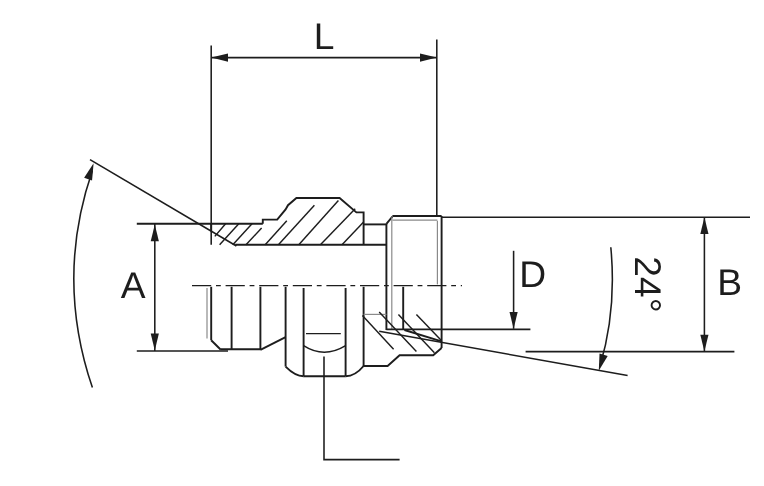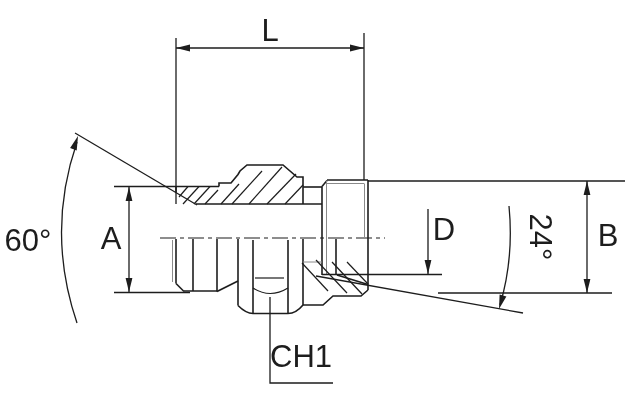--- a/index.html
+++ b/index.html
@@ -149,18 +149,16 @@
   </svg>
 
   <div class="dim-label" style="left:270px;top:30px;">L</div>
 
   <div class="dim-label" style="left:111px;top:238px;">A</div>
 
   <div class="dim-label" style="left:608px;top:235px;">B</div>
 
   <div class="dim-label" style="left:444px;top:229px;">D</div>
 
-  <div class="dim-label" style="left:28px;top:240px;">60°</div>
 
   <div class="dim-label rot90" style="left:540px;top:237px;">24°</div>
 
-  <div class="dim-label" style="left:301px;top:356px;">CH1</div>
 </div>
 
 </body></html>

